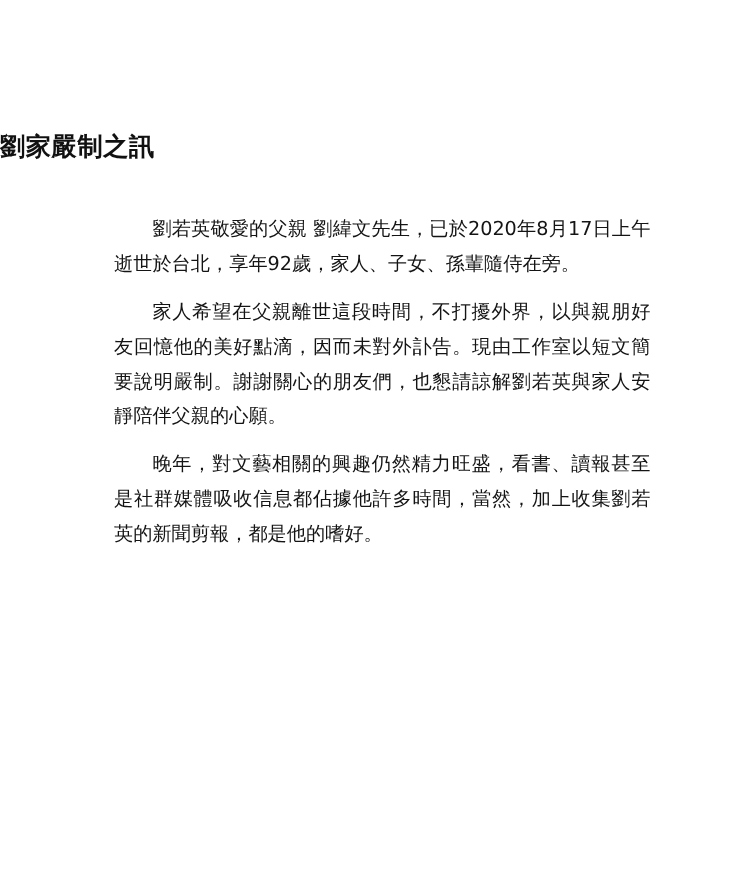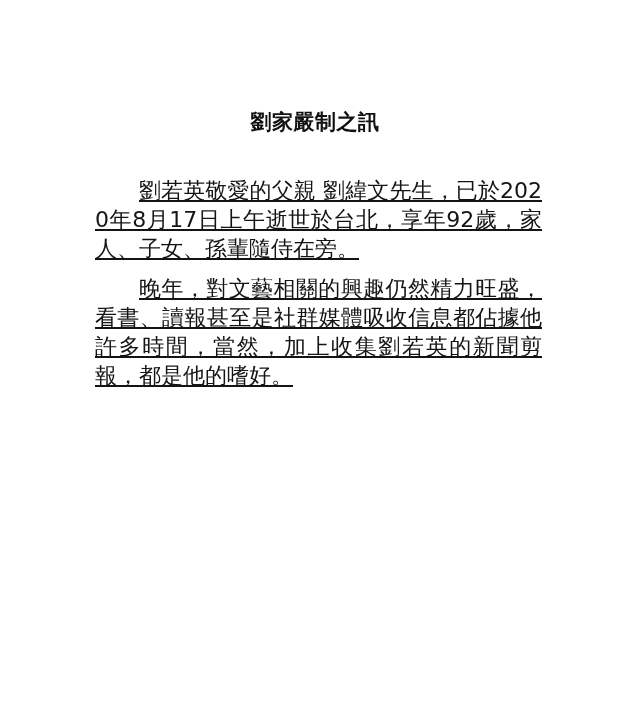--- a/index.html
+++ b/index.html
@@ -16,58 +16,58 @@
     height: 726px;
     background: #ffffff;
     overflow: hidden;
     box-sizing: border-box;
   }
   .doc-title {
     position: absolute;
     left: 0;
     top: 108px;
     width: 630px;
-    text-align: center;
+    text-align: left;
     font-family: "DejaVu Serif", "DejaVu Sans", serif;
     font-weight: 700;
     font-size: 21px;
     line-height: 28px;
     letter-spacing: 0.5px;
     color: #111111;
     -webkit-font-smoothing: none;
   }
   .body-copy {
     position: absolute;
     left: 95px;
     top: 176px;
     width: 447px;
   }
   .para {
     font-family: "DejaVu Sans", sans-serif;
-    font-size: 22px;
+    font-size: 16px;
     line-height: 29px;
     color: #141414;
     text-align: justify;
     text-justify: inter-character;
     text-indent: 2em;
     margin: 0 0 11px 0;
     word-break: break-all;
     letter-spacing: 0px;
-    text-decoration: underline;
   }
   .para:last-child {
     margin-bottom: 0;
   }
 </style>
 </head>
 <body>
 
 <div class="page">
 
   <div class="doc-title">劉家嚴制之訊</div>
 
   <div class="body-copy">
     <p class="para">劉若英敬愛的父親 劉緯文先生，已於2020年8月17日上午逝世於台北，享年92歲，家人、子女、孫輩隨侍在旁。</p>
+    <p class="para">家人希望在父親離世這段時間，不打擾外界，以與親朋好友回憶他的美好點滴，因而未對外訃告。現由工作室以短文簡要說明嚴制。謝謝關心的朋友們，也懇請諒解劉若英與家人安靜陪伴父親的心願。</p>
     <p class="para">晚年，對文藝相關的興趣仍然精力旺盛，看書、讀報甚至是社群媒體吸收信息都佔據他許多時間，當然，加上收集劉若英的新聞剪報，都是他的嗜好。</p>
 
   </div>
 
 </div>
 
 </body></html>

